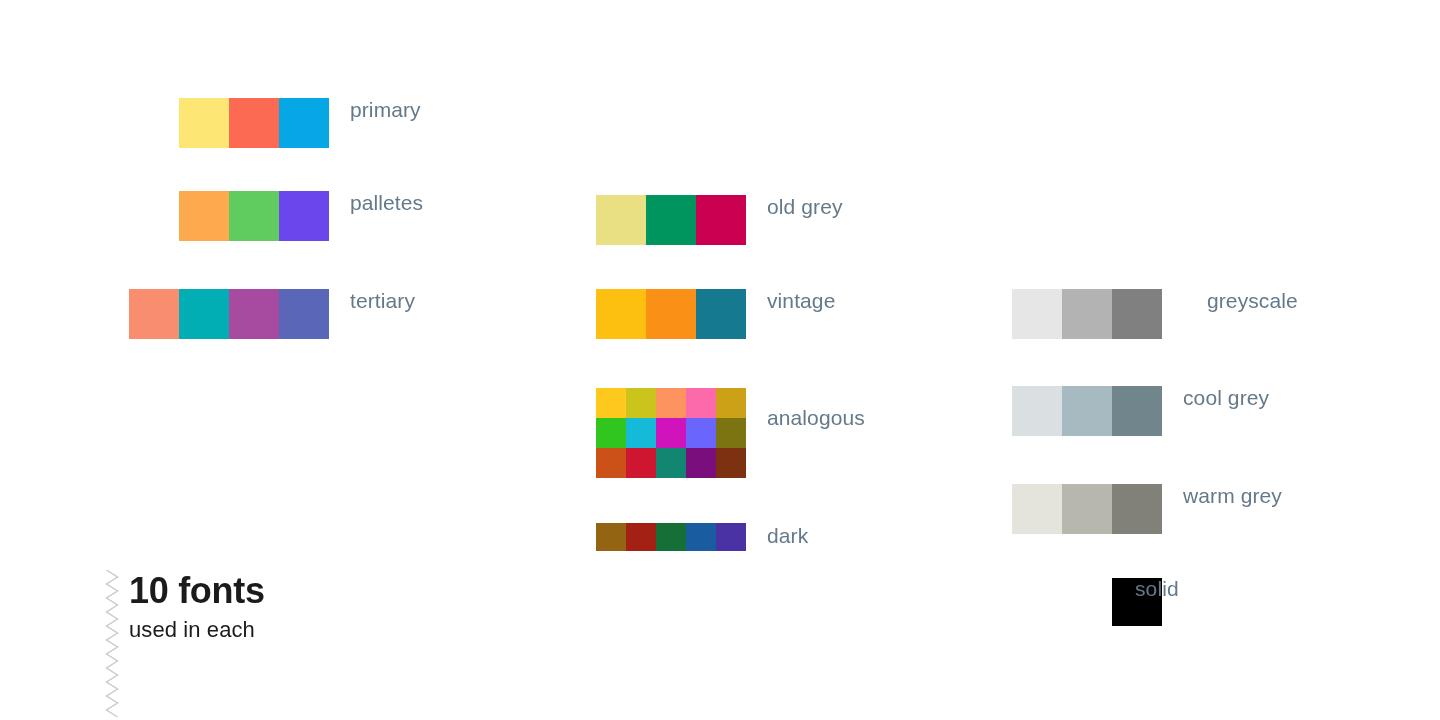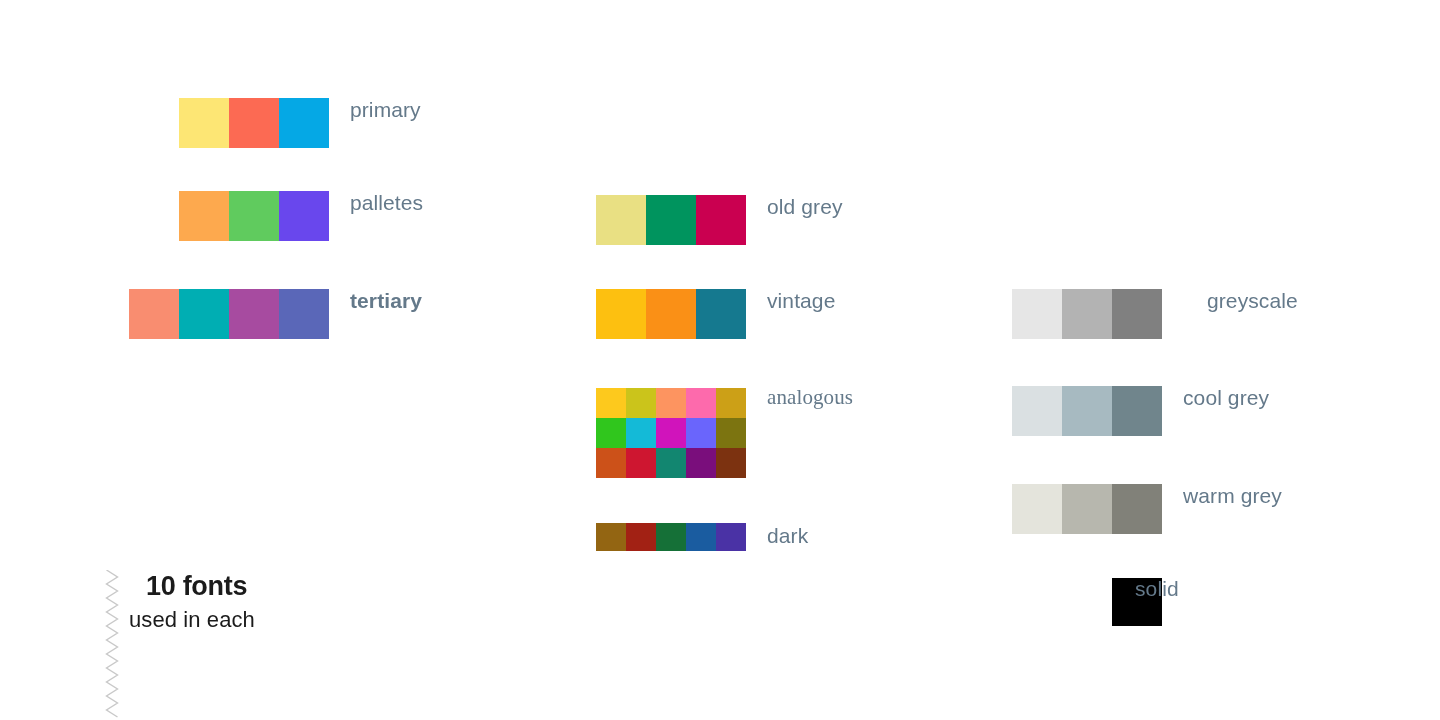--- a/index.html
+++ b/index.html
@@ -48,25 +48,25 @@
   }
   
   #caption {
     position: absolute;
     left: 129px;
     top: 572px;
   }
   .caption-title {
     font-family: "Liberation Sans", sans-serif;
     font-weight: bold;
-    font-size: 27px;
+    font-size: 36px;
     color: #1b1b1b;
     line-height: 1.08;
     letter-spacing: -0.3px;
-    margin: 0 0 4px 17px;
+    margin: 0 0 4px 0;
     white-space: nowrap;
   }
   .caption-line {
     font-family: "Liberation Sans", sans-serif;
     font-weight: 400;
     font-size: 22px;
     color: #1b1b1b;
     line-height: 1.38;
     letter-spacing: 0.1px;
     white-space: nowrap;
@@ -108,21 +108,21 @@
       <div class="palette" style="left: 129px; top: 289px;">
         <div class="swatch-grid">
           <div class="swatch-row">
             <span class="swatch" title="#f98d70" style="width: 50px; height: 50px; background: rgb(249, 141, 112);"></span>
             <span class="swatch" title="#00aeb3" style="width: 50px; height: 50px; background: rgb(0, 174, 179);"></span>
             <span class="swatch" title="#a74ba0" style="width: 50px; height: 50px; background: rgb(167, 75, 160);"></span>
             <span class="swatch" title="#5a67b8" style="width: 50px; height: 50px; background: rgb(90, 103, 184);"></span>
           </div>
         </div>
       </div>
-      <div class="palette-label" style="position: absolute; left: 350px; top: 290px; font-weight: bold;">tertiary</div>
+      <div class="palette-label" style="position: absolute; left: 350px; top: 290px;">tertiary</div>
       <div class="palette" style="left: 596px; top: 195px;">
         <div class="swatch-grid">
           <div class="swatch-row">
             <span class="swatch" title="#e9e083" style="width: 50px; height: 50px; background: rgb(233, 224, 131);"></span>
             <span class="swatch" title="#00945e" style="width: 50px; height: 50px; background: rgb(0, 148, 94);"></span>
             <span class="swatch" title="#ca0050" style="width: 50px; height: 50px; background: rgb(202, 0, 80);"></span>
           </div>
         </div>
       </div>
       <div class="palette-label" style="position: absolute; left: 767px; top: 196px;">old grey</div>
@@ -154,21 +154,21 @@
           </div>
           <div class="swatch-row">
             <span class="swatch" title="#cc5119" style="width: 30px; height: 30px; background: rgb(204, 81, 25);"></span>
             <span class="swatch" title="#ce1630" style="width: 30px; height: 30px; background: rgb(206, 22, 48);"></span>
             <span class="swatch" title="#128670" style="width: 30px; height: 30px; background: rgb(18, 134, 112);"></span>
             <span class="swatch" title="#7a0e7c" style="width: 30px; height: 30px; background: rgb(122, 14, 124);"></span>
             <span class="swatch" title="#7c3210" style="width: 30px; height: 30px; background: rgb(124, 50, 16);"></span>
           </div>
         </div>
       </div>
-      <div class="palette-label" style="position: absolute; left: 767px; top: 387px; font-family: Liberation Serif, serif;">analogous</div>
+      <div class="palette-label" style="position: absolute; left: 767px; top: 407px;">analogous</div>
       <div class="palette" style="left: 596px; top: 523px;">
         <div class="swatch-grid">
           <div class="swatch-row">
             <span class="swatch" title="#936512" style="width: 30px; height: 28px; background: rgb(147, 101, 18);"></span>
             <span class="swatch" title="#a22114" style="width: 30px; height: 28px; background: rgb(162, 33, 20);"></span>
             <span class="swatch" title="#157037" style="width: 30px; height: 28px; background: rgb(21, 112, 55);"></span>
             <span class="swatch" title="#1a5ca0" style="width: 30px; height: 28px; background: rgb(26, 92, 160);"></span>
             <span class="swatch" title="#4a32a5" style="width: 30px; height: 28px; background: rgb(74, 50, 165);"></span>
           </div>
         </div>

